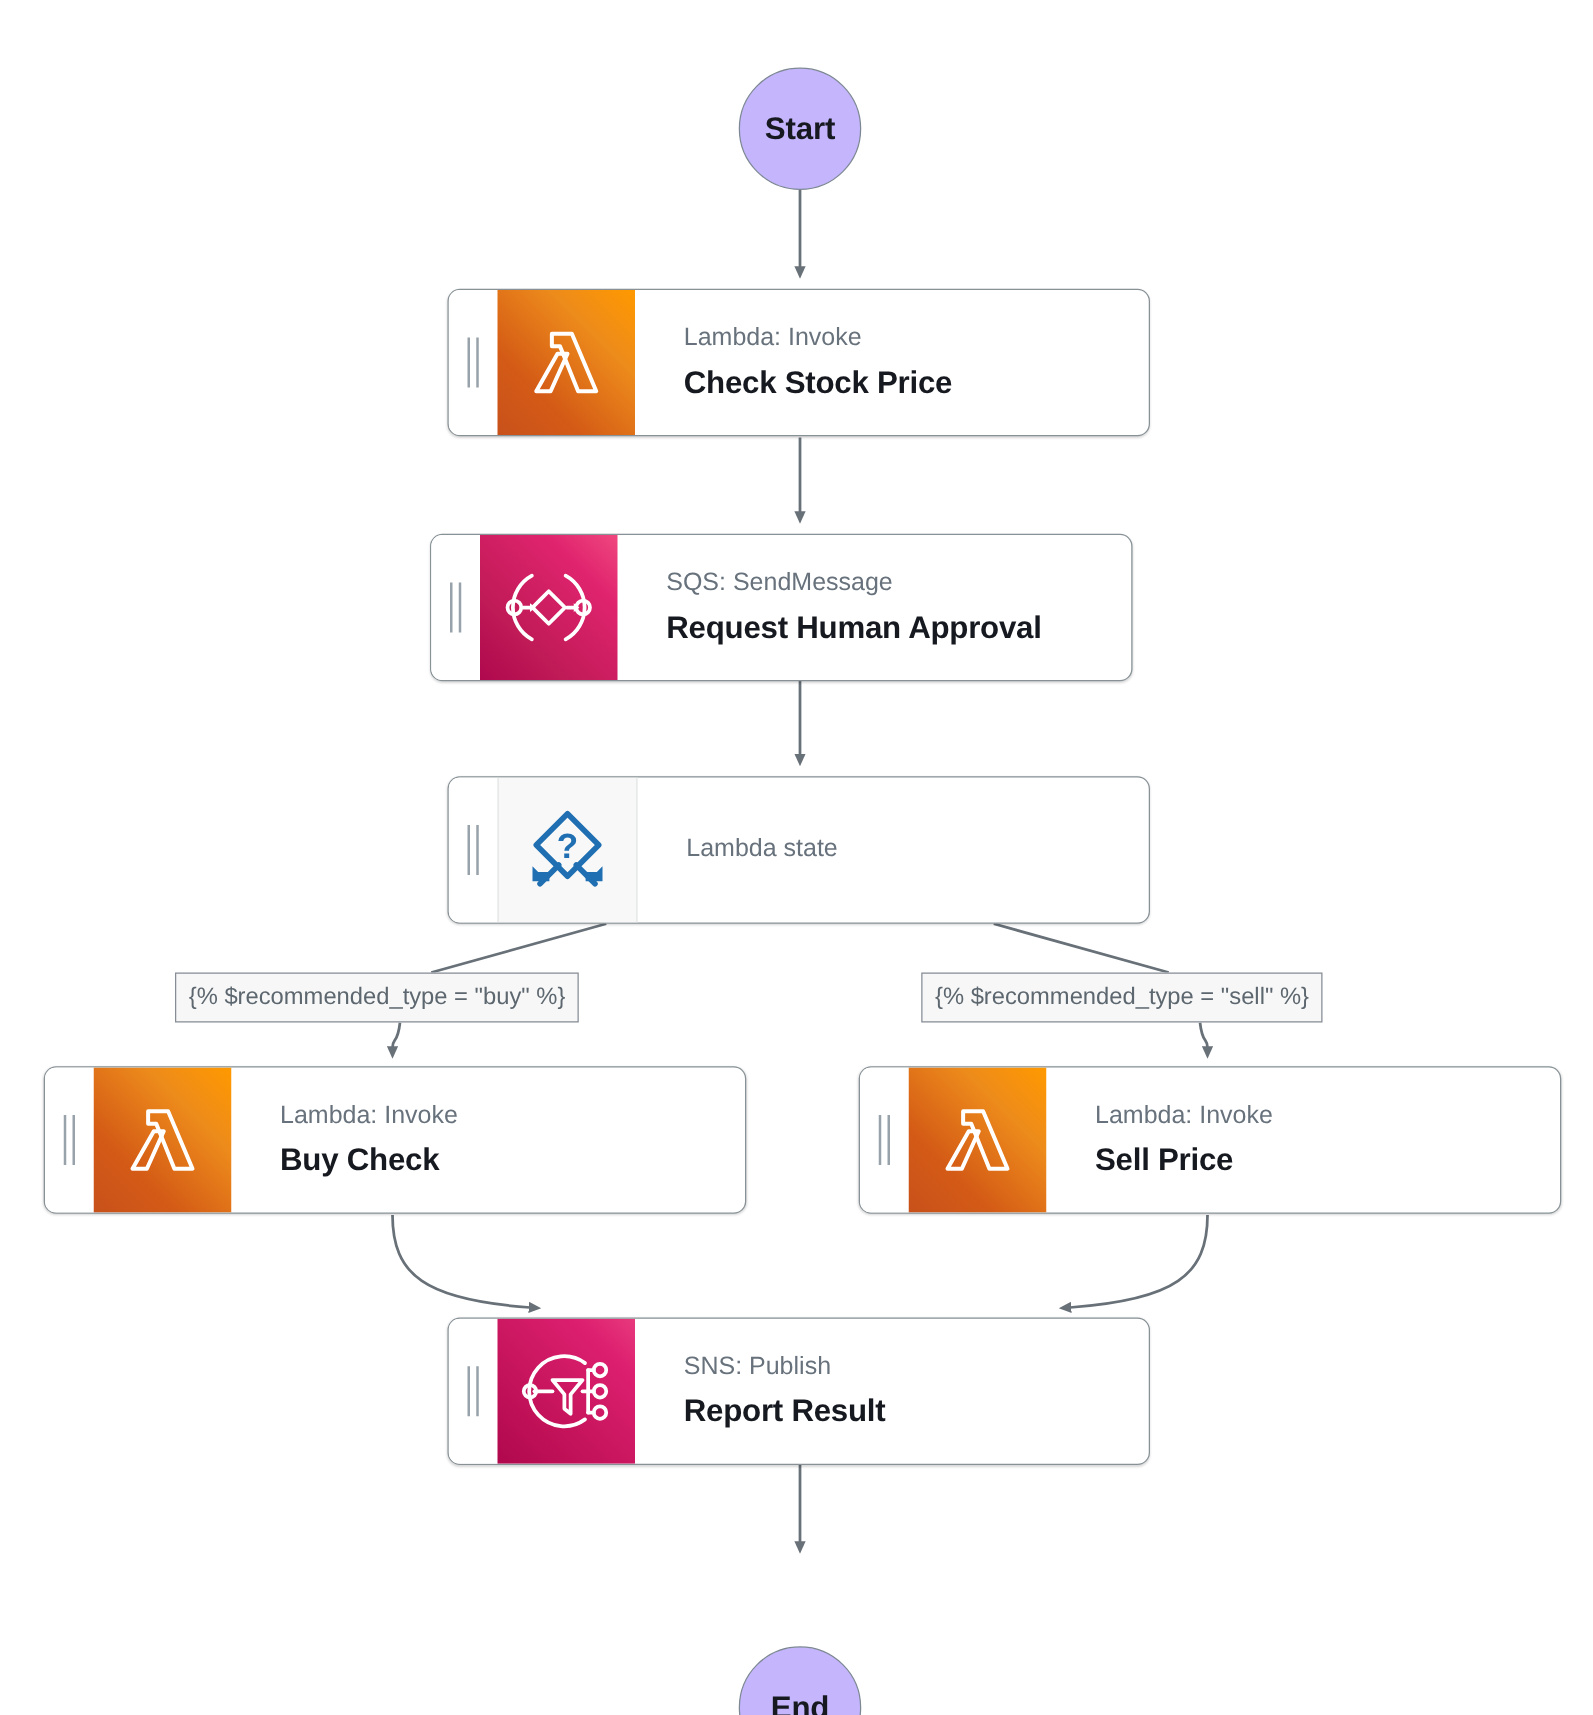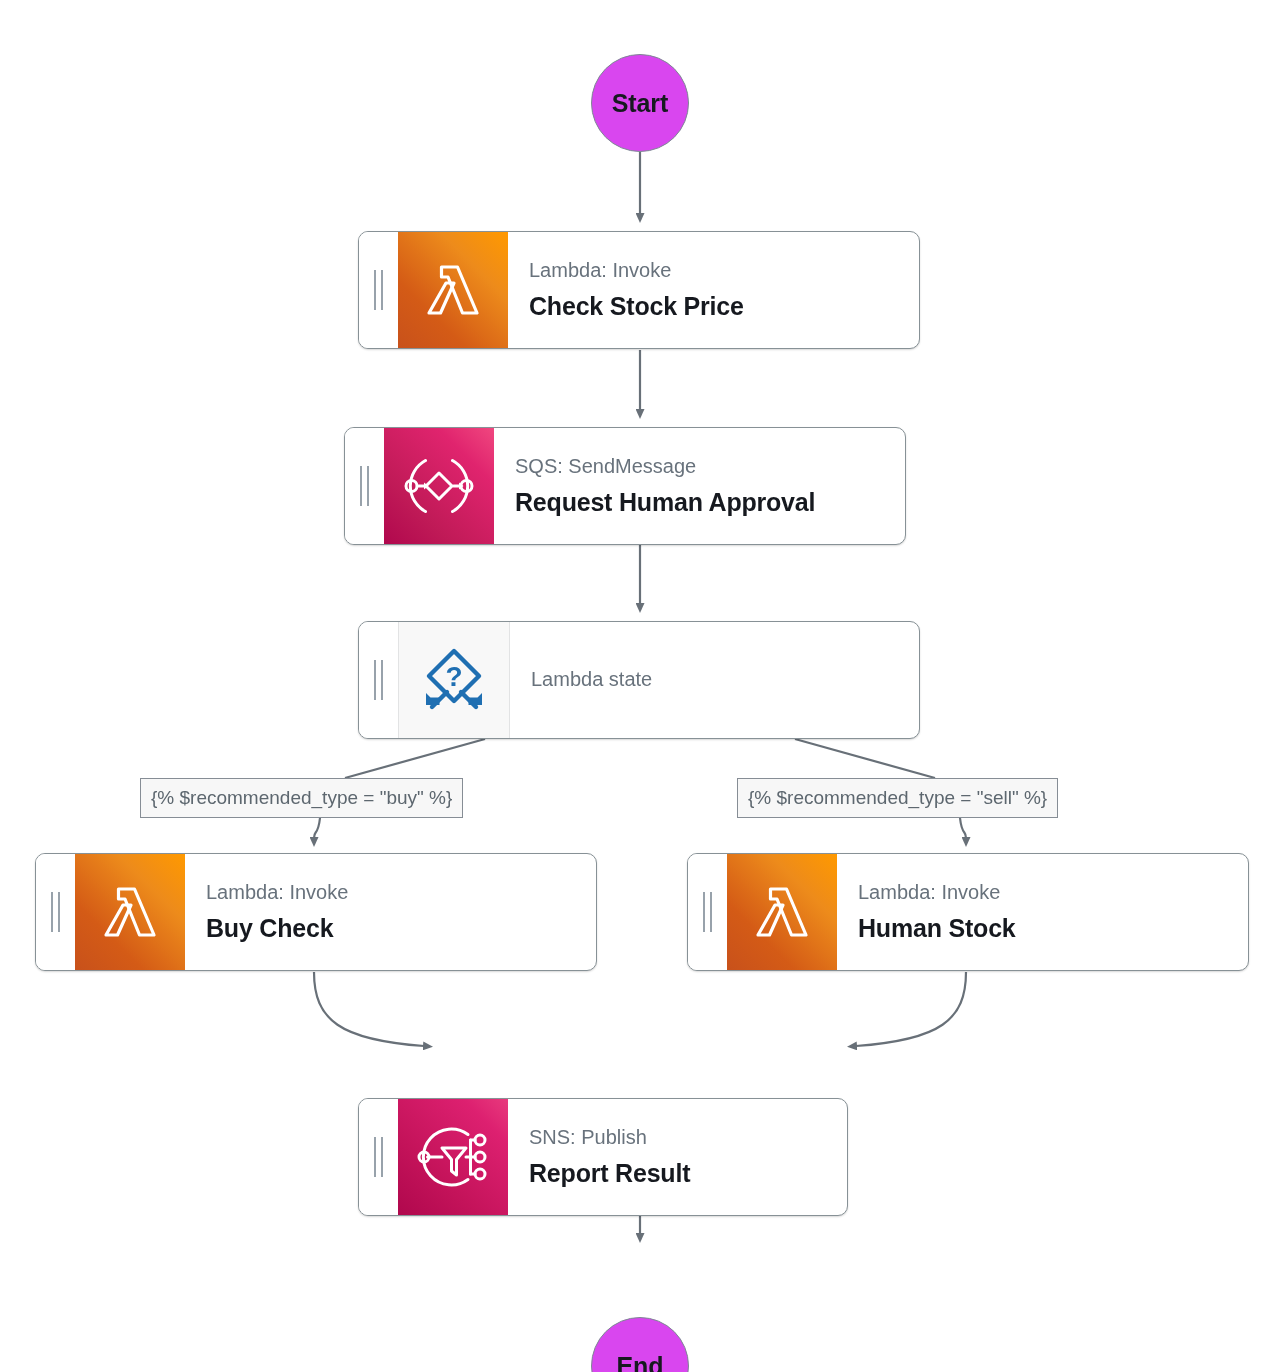--- a/index.html
+++ b/index.html
@@ -30,21 +30,21 @@
     height: 1372px;
     pointer-events: none;
   }
 
   
   .terminal {
     position: absolute;
     width: 98px;
     height: 98px;
     border-radius: 50%;
-    background: #d946ef;
+    background: #c4b5fd;
     border: 1.6px solid #7d8894;
     display: flex;
     align-items: center;
     justify-content: center;
     box-sizing: border-box;
   }
   .terminal span {
     font-size: 25px;
     color: #16191f;
     font-weight: 600;
@@ -106,21 +106,21 @@
     border-right: 1px solid #e2e3e4;
     border-left: 1px solid #e2e3e4;
   }
 
   
   .labels {
     flex: 1 1 auto;
     display: flex;
     flex-direction: column;
     justify-content: center;
-    padding-left: 21px;
+    padding-left: 39px;
     padding-right: 14px;
     min-width: 0;
   }
   .subtitle {
     font-size: 20px;
     color: #68727c;
     line-height: 1.28;
     white-space: nowrap;
   }
   .title {
@@ -280,25 +280,25 @@
       <i></i>
     </div>
     <div class="icon-tile tile-lambda">
       <svg width="74" height="74" viewBox="0 0 74 74" aria-hidden="true">
         <path d="M25.5 14 H41.5 L61 60 H46.5 L32 24 H25.5 Z" fill="none" stroke="#ffffff" stroke-width="3.2" stroke-linejoin="round"></path>
         <path d="M30 30 L38 30 L24.5 60 H13 Z" fill="none" stroke="#ffffff" stroke-width="3.2" stroke-linejoin="round"></path>
       </svg>
     </div>
     <div class="labels">
       <div class="subtitle">Lambda: Invoke</div>
-      <div class="title">Human Stock</div>
-    </div>
-  </div>
-
-  <div class="state" style="left:358px; top:1098px; width:490px;">
+      <div class="title">Sell Price</div>
+    </div>
+  </div>
+
+  <div class="state" style="left:358px; top:1054px; width:562px;">
     <div class="grip">
       <i></i>
       <i></i>
     </div>
     <div class="icon-tile tile-sns">
       <svg width="78" height="78" viewBox="0 0 78 78" aria-hidden="true">
         <g fill="none" stroke="#ffffff" stroke-width="3" stroke-linecap="round" stroke-linejoin="round">
           <path d="M54 16.5 A28 28 0 1 0 54 61.5"></path>
           <path d="M28 30 H52 L42.5 41.5 V57 L37.5 53 V41.5 Z"></path>
           <path d="M13.5 39 H28"></path>

